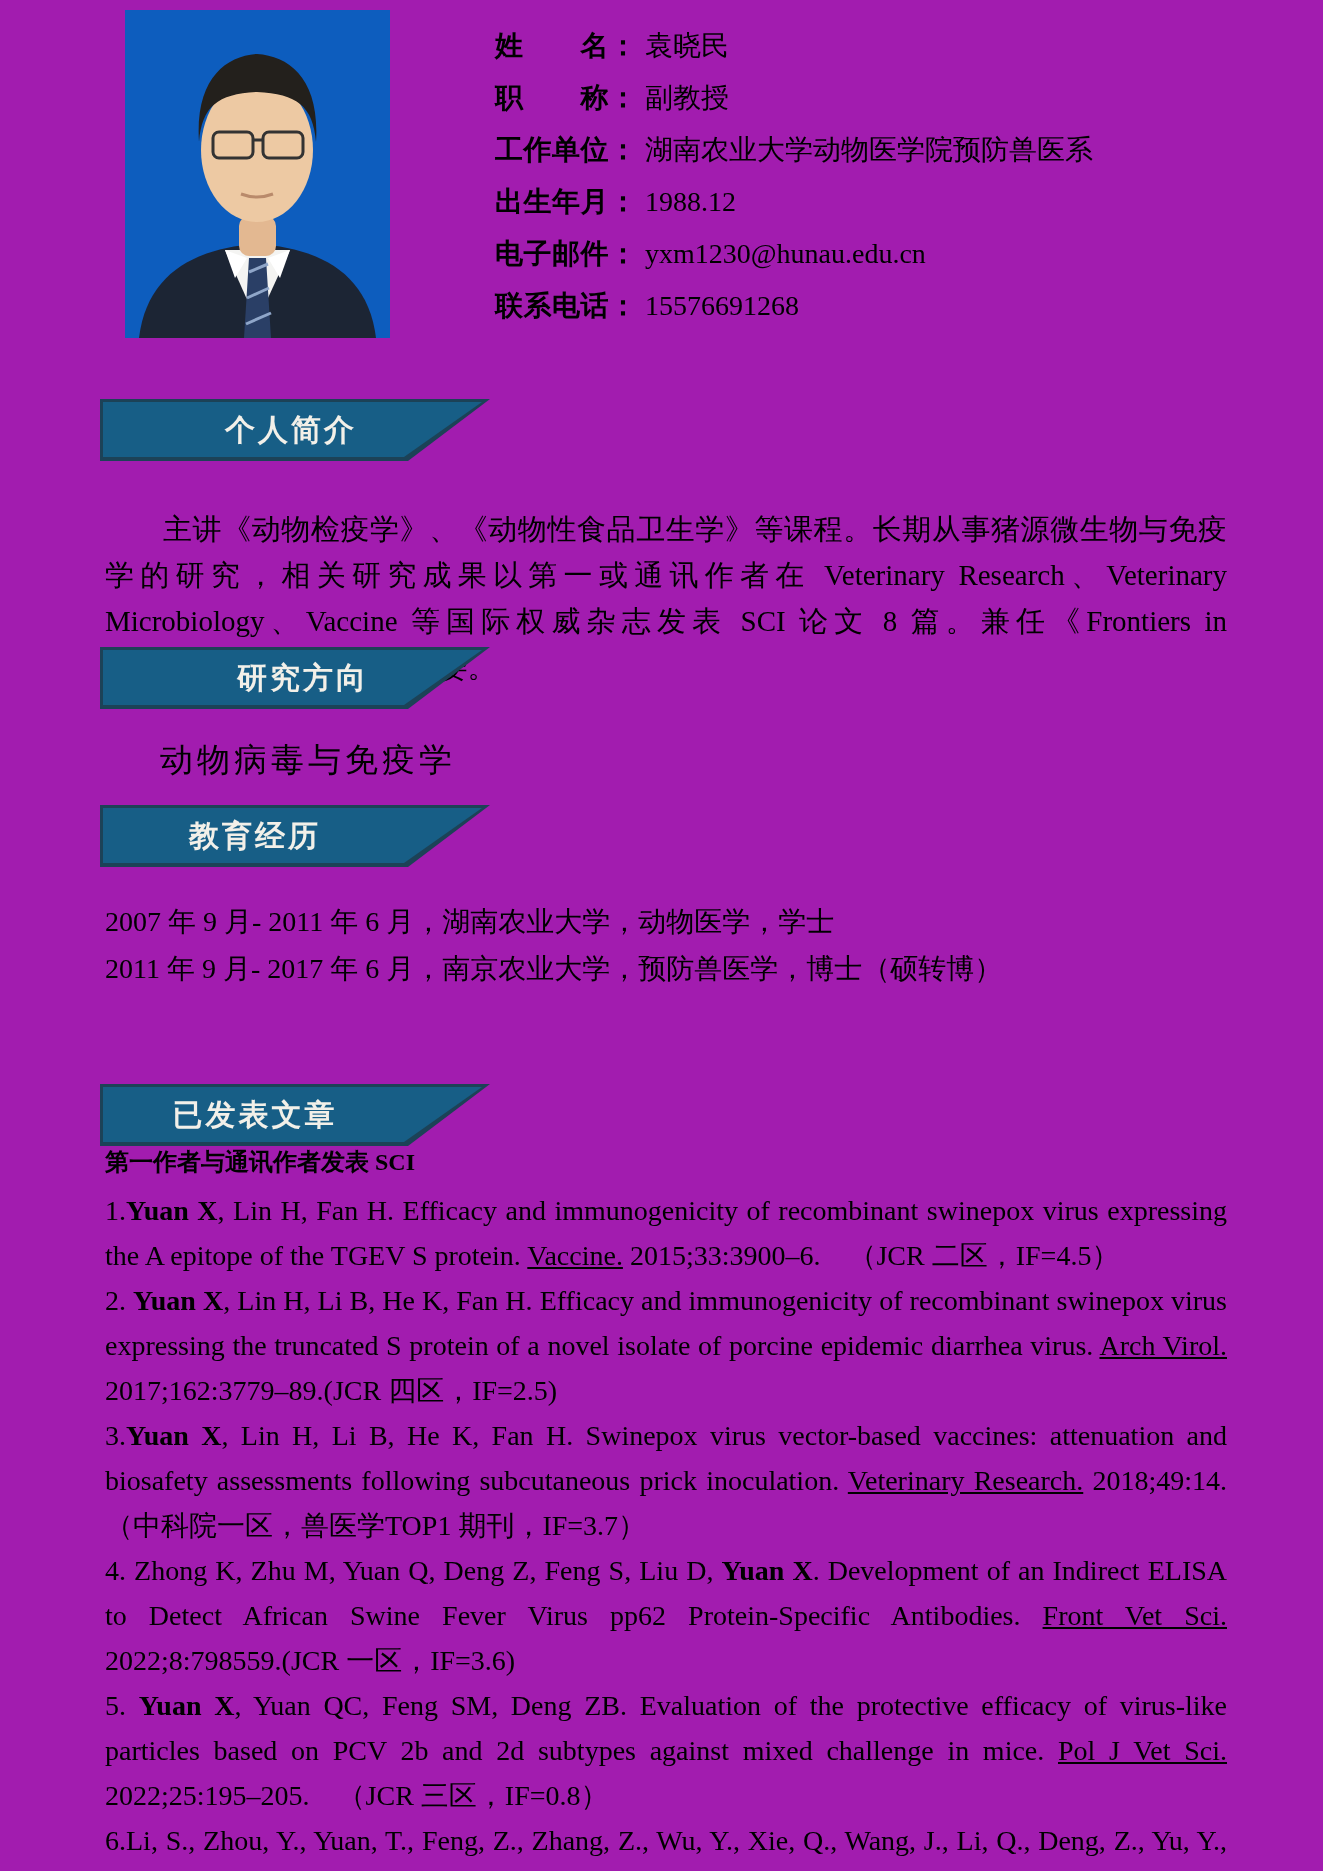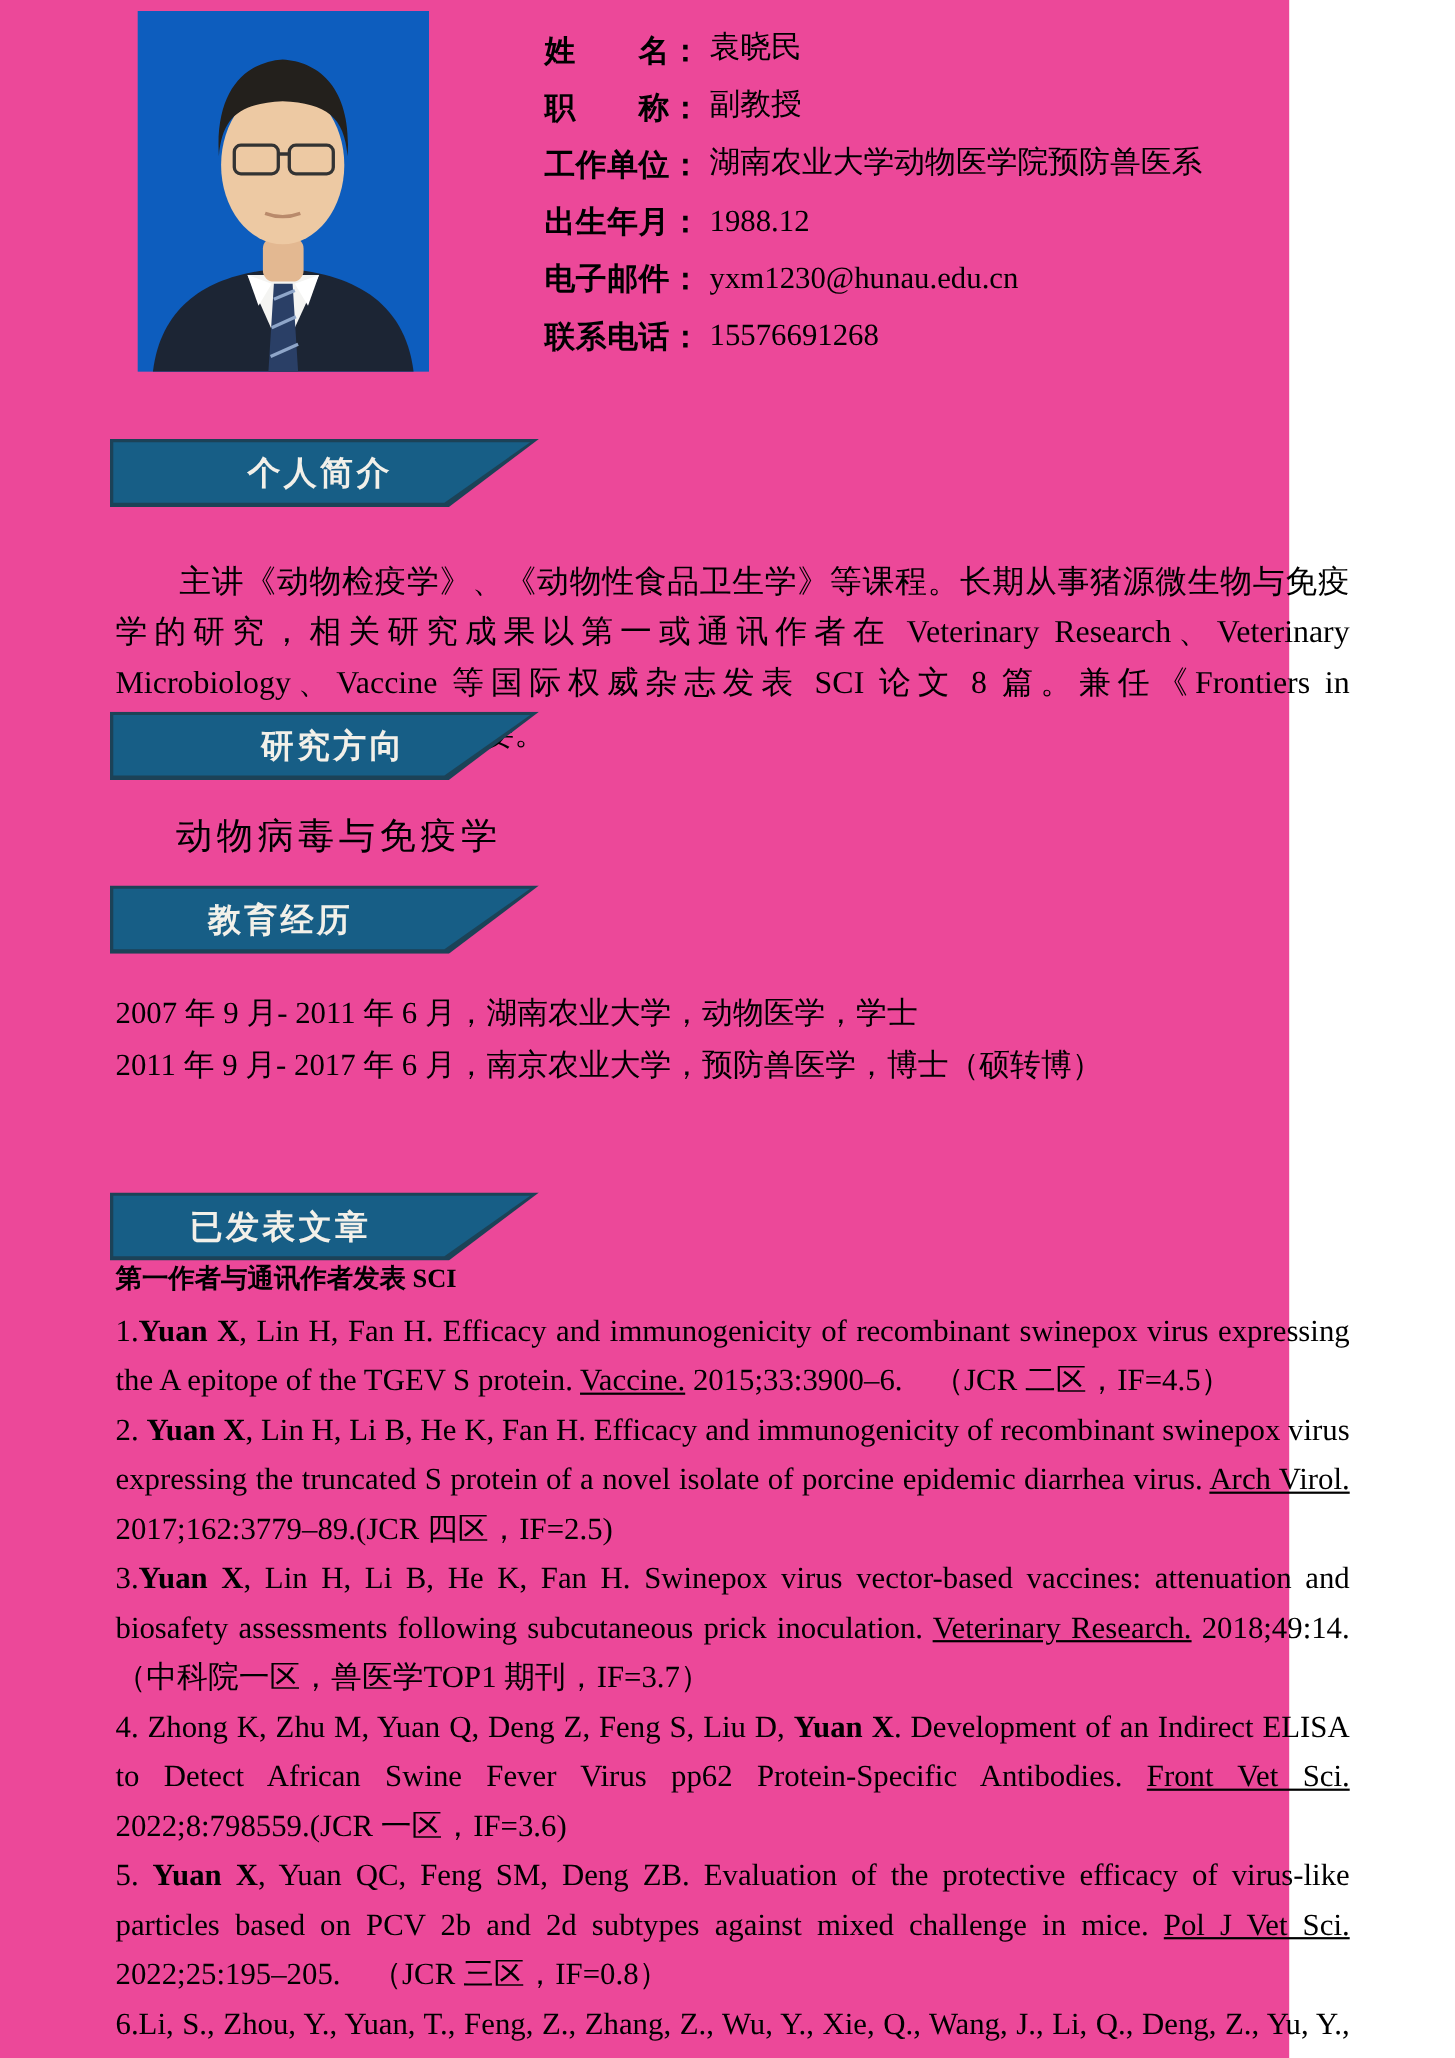--- a/index.html
+++ b/index.html
@@ -1,32 +1,32 @@
 <!DOCTYPE html>
 <html><head>
 <meta charset="utf-8">
 <style>
   html,body{margin:0;padding:0;background:#ffffff;}
   body{
     width:1323px;height:1871px;overflow:hidden;
     font-family:"Liberation Serif","DejaVu Serif",serif;color:#000;
   }
-  .page{position:relative;width:1172px;height:1871px;background:#ec4899;}
+  .page{position:relative;width:1323px;height:1871px;background:#a21caf;}
 
   
   .photo-wrap{position:absolute;left:125px;top:10px;width:265px;height:328px;}
   .photo-wrap svg{display:block;width:100%;height:100%;}
 
   .info-block{position:absolute;left:495px;top:20px;}
   .info-row{height:52px;display:flex;align-items:center;font-size:28px;line-height:52px;}
   .info-label{
     font-family:"Liberation Sans","DejaVu Sans",sans-serif;
     font-weight:700;white-space:pre;width:150px;flex:0 0 150px;letter-spacing:0.5px;
   }
-  .info-value{font-family:Liberation Mono, monospace;white-space:pre;}
+  .info-value{font-family:Liberation Serif, serif;white-space:pre;}
   .info-value.latin{font-family:"Liberation Serif","DejaVu Serif",serif;}
 
   
   .banner{position:absolute;left:100px;width:390px;height:62px;}
   .banner svg{position:absolute;left:0;top:0;width:390px;height:62px;}
   .banner-label{
     position:absolute;left:0;top:0;width:310px;height:62px;
     display:flex;align-items:center;justify-content:center;
     font-family:"Liberation Sans","DejaVu Sans",sans-serif;
     font-weight:700;font-size:30px;letter-spacing:3px;color:#F2F0E9;

